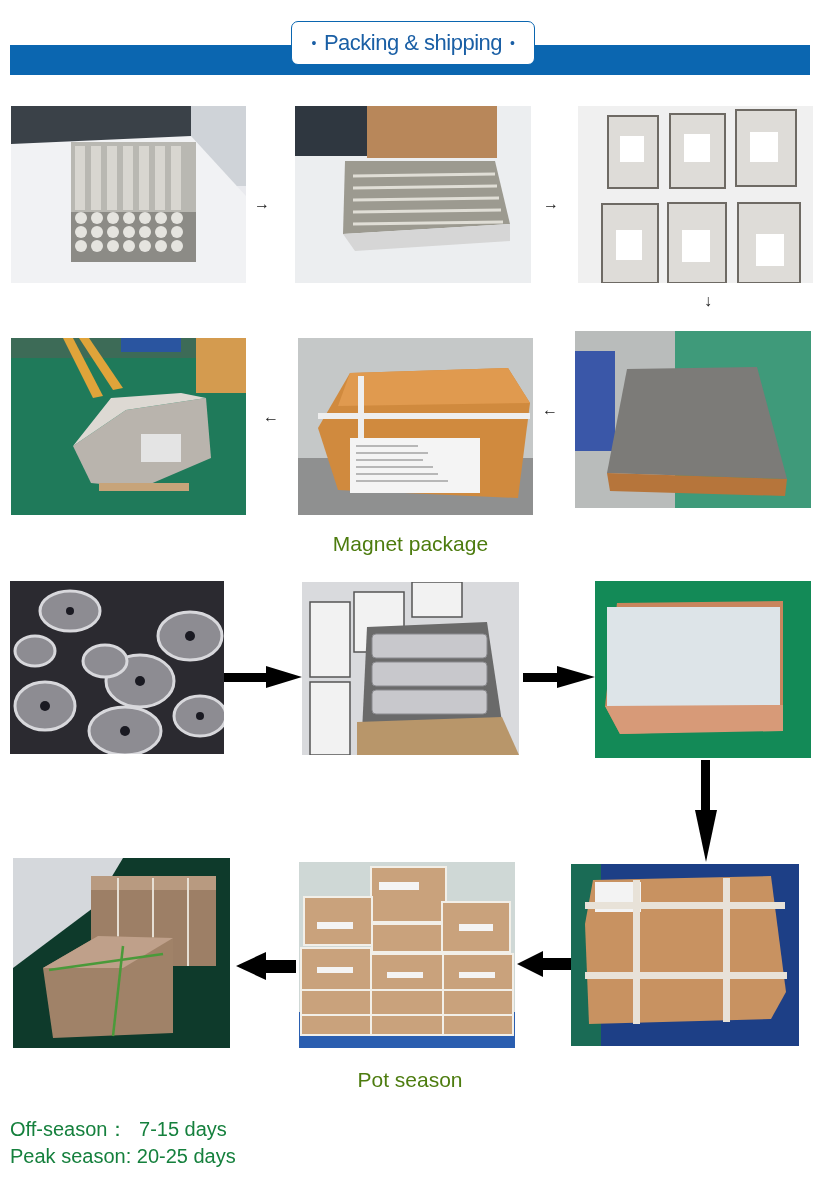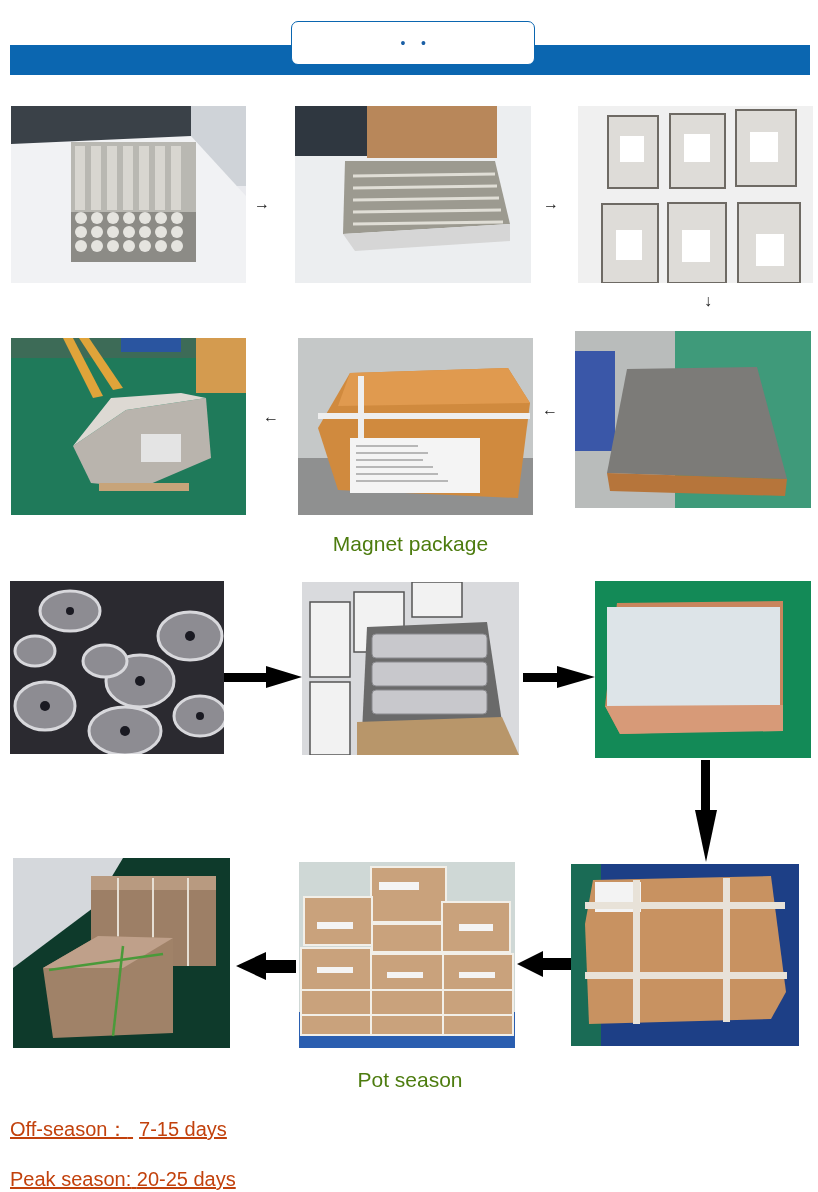--- a/index.html
+++ b/index.html
@@ -3,30 +3,31 @@
 <meta charset="utf-8">
 <style>
   html, body { margin: 0; padding: 0; background: #ffffff; }
   body { width: 818px; height: 1192px; position: relative; overflow: hidden; font-family: "Liberation Sans", sans-serif; }
   .abs { position: absolute; }
   .banner-bar { left: 10px; top: 45px; width: 800px; height: 30px; background: #0b66b0; }
   .badge { left: 291px; top: 21px; width: 244px; height: 44px; background: #ffffff; border: 1px solid #0b66b0; border-radius: 7px; box-sizing: border-box; display: flex; align-items: center; justify-content: center; color: #1a5fa5; font-size: 22px; letter-spacing: -0.5px; }
   .badge .dot { font-size: 14px; margin: 0 8px; }
   .photo { overflow: hidden; box-sizing: border-box; }
   .caption { color: #4d7c0f; font-size: 21px; text-align: center; }
-  .lead { color: #c2410c; font-size: 20px; line-height: 26px; text-decoration: underline; }
+  .lead { color: #15803d; font-size: 20px; line-height: 26px; }
   .arrow-thin { color: #222; font-size: 16px; line-height: 1; }
   svg { display: block; }
 </style>
 </head>
 <body>
 
 <div class="abs banner-bar"></div>
 <div class="abs badge">
   <span class="dot">•</span>
+  <span>Packing &amp; shipping</span>
   <span class="dot">•</span>
 </div>
 
 <div class="abs photo" style="left:11px;top:106px;width:235px;height:177px;">
   <svg width="235" height="177" viewBox="0 0 235 177">
     <rect width="235" height="177" fill="#e9eaee"></rect>
     <rect width="235" height="38" fill="#3a4148"></rect>
     <rect x="180" y="0" width="55" height="80" fill="#cfd3d8"></rect>
     <polygon points="0,38 180,30 235,90 235,177 0,177" fill="#f1f2f4"></polygon>
     <rect x="60" y="36" width="125" height="70" fill="#b9b8b2"></rect>
@@ -308,16 +309,16 @@
     </g>
   </svg>
 </div>
 
 <div class="abs caption" style="left:300px;top:1068px;width:220px;">Pot season</div>
 
 <div class="abs lead" style="left:10px;top:1116px;">
   <span>Off-season：</span>
   <span style="margin-left:6px;">7-15 days</span>
 </div>
-<div class="abs lead" style="left:10px;top:1143px;margin-top:23px;">
+<div class="abs lead" style="left:10px;top:1143px;">
   <span>Peak season:</span>
   <span>20-25 days</span>
 </div>
 
 </body></html>

